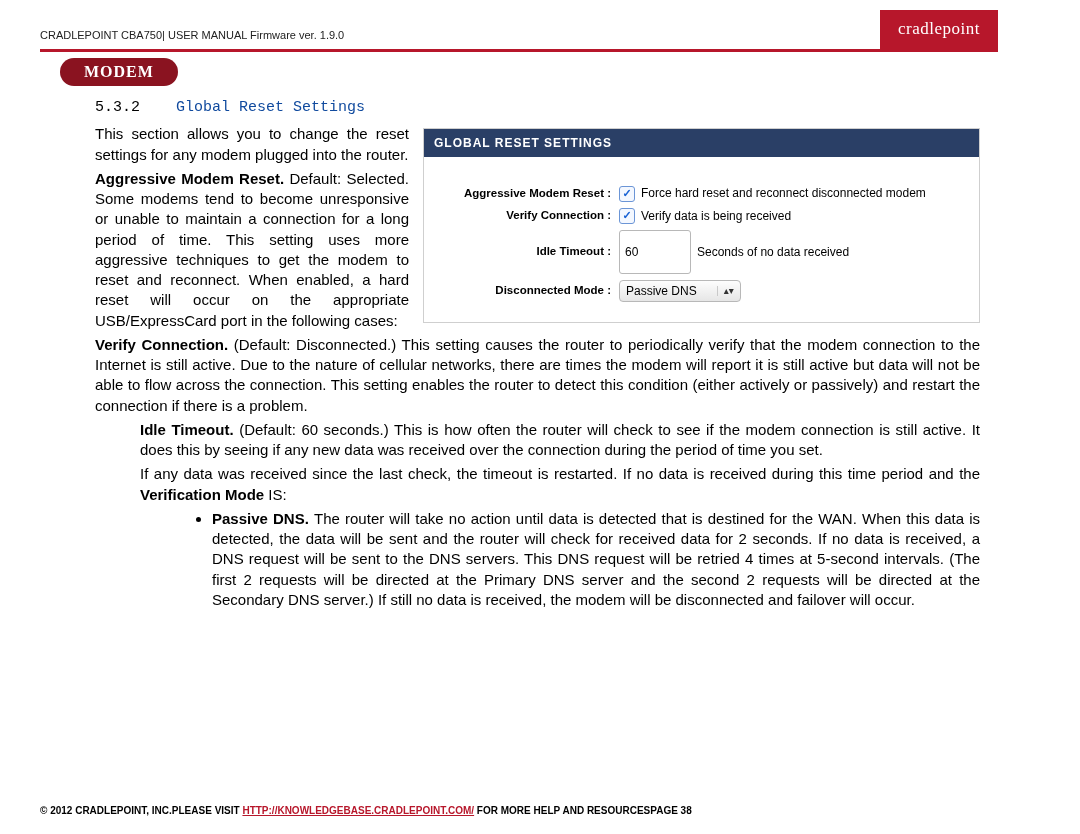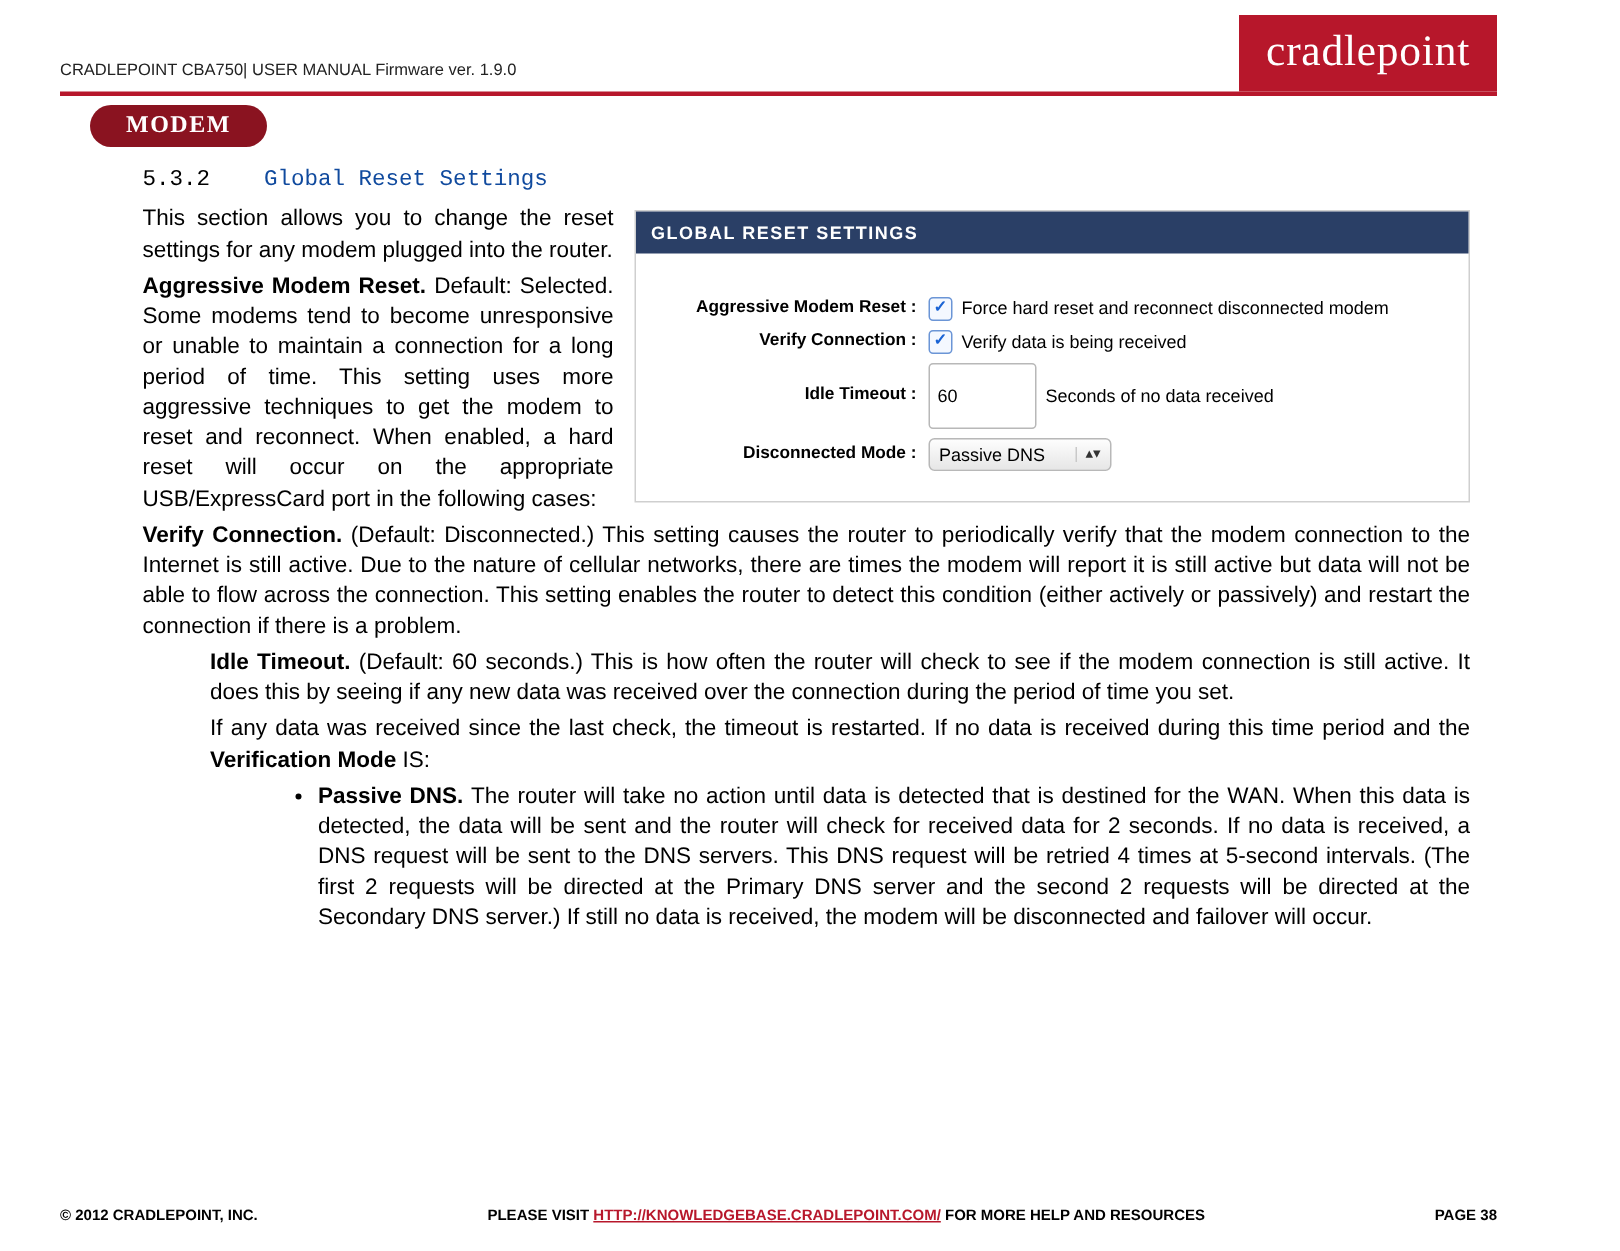--- a/index.html
+++ b/index.html
@@ -24,21 +24,21 @@
   }
   .header-label {
     font-size: 11px;
     color: #222;
     padding-bottom: 8px;
   }
   .logo-box {
     background: #b7172b;
     color: #fff;
     font-family: Georgia, 'Times New Roman', serif;
-    font-size: 29px;
+    font-size: 17px;
     padding: 10px 18px 12px 18px;
     letter-spacing: 0.5px;
     line-height: 1;
     text-align: center;
   }
   .red-rule {
     height: 3px;
     background: #b7172b;
     margin: 0 30px 0 40px;
   }
@@ -148,21 +148,20 @@
   ul.bullet { margin:4px 0 0 0; padding-left: 22px; }
   ul.bullet li { text-align: justify; margin-bottom:4px;}
   .footer {
     position: absolute;
     bottom: 18px;
     left: 40px;
     right: 30px;
     font-size: 10px;
     font-weight: bold;
     display: flex;
-    justify-content: space-between;
     border-top: 0;
     color:#000;
   }
   .footer a { color:#b7172b; text-decoration: underline; }
   b { font-weight: bold; }
 </style>
 </head>
 <body>
 <div class="page">
 

